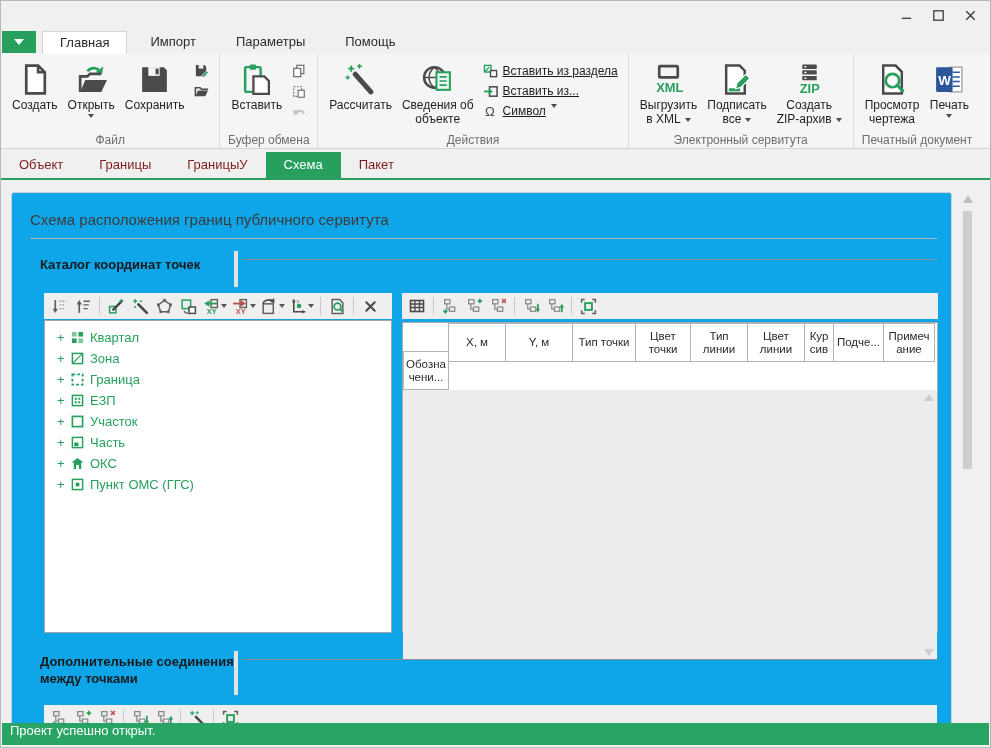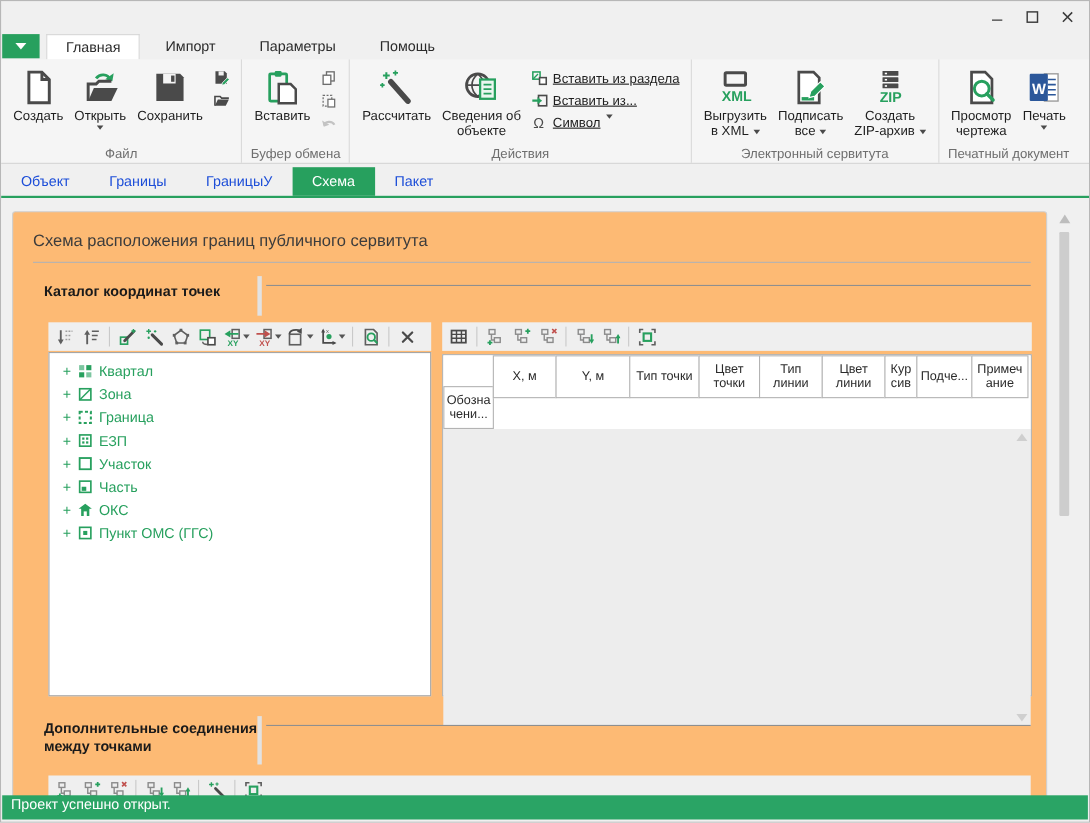--- a/index.html
+++ b/index.html
@@ -31,25 +31,25 @@
   .bigbtn .icon32{height:38px;display:flex;align-items:center;justify-content:center;}
   .bigbtn .lbl{font-size:12px;line-height:14px;color:#1e1e1e;text-align:center;white-space:nowrap;}
   .smallcol{display:flex;flex-direction:column;justify-content:flex-start;gap:4px;padding:5px 2px 0;}
   .smallbtn{width:20px;height:17px;display:flex;align-items:center;justify-content:center;}
   .menurows{display:flex;flex-direction:column;gap:5px;padding:7px 4px 0;}
   .menurow{display:flex;align-items:flex-start;gap:5px;font-size:12px;color:#1e1e1e;white-space:nowrap;text-decoration:underline;}
   .caret{display:inline-block;width:0;height:0;border-left:3.5px solid transparent;border-right:3.5px solid transparent;border-top:4px solid #4a4a4a;margin-left:4px;vertical-align:middle;}
   .caret-below{margin:2px auto 0;width:0;height:0;border-left:3.5px solid transparent;border-right:3.5px solid transparent;border-top:4px solid #4a4a4a;}
   
   #pagetabs{position:absolute;top:148px;left:0;right:0;height:31px;display:flex;align-items:flex-end;border-bottom:2px solid #27a05e;background:#f0f0f0;}
-  .ptab{padding:5px 18px 6px;font-size:13px;color:#1d4ed8;}
+  .ptab{padding:5px 18px 6px;font-size:13px;color:#7f1d1d;}
   .ptab.active{background:#27a05e;color:#fff;}
   
   #content{position:absolute;top:181px;left:0;right:0;bottom:24px;background:#f0f0f0;}
-  #panel{position:absolute;left:10px;top:10px;width:941px;bottom:-6px;background:#fdba74;border:1px solid #cfcfcf;border-radius:3px;}
+  #panel{position:absolute;left:10px;top:10px;width:941px;bottom:-6px;background:#0ea5e9;border:1px solid #cfcfcf;border-radius:3px;}
   #heading{position:absolute;left:18px;top:18px;font-size:15px;color:#3c3c3c;}
   .hr{position:absolute;left:18px;right:14px;height:1px;background:#b3b3b3;}
   .section-label{position:absolute;left:28px;font-size:13px;font-weight:bold;color:#1a1a1a;line-height:17px;}
   .vdiv{position:absolute;width:4px;background:#e2e2e2;}
   .fieldline{position:absolute;height:1px;background:#8f8f8f;}
   .toolbar{position:absolute;height:26px;background:#efefef;display:flex;align-items:center;padding:0 4px;gap:2px;}
   .tb-btn{height:22px;min-width:22px;display:flex;align-items:center;justify-content:center;padding:0 1px;}
   .tb-sep{width:1px;height:18px;background:#c9c9c9;margin:0 3px;}
   .tb-caret{width:0;height:0;border-left:3px solid transparent;border-right:3px solid transparent;border-top:4px solid #555;margin-left:2px;}
   #tree-panel{position:absolute;left:32px;top:127px;width:348px;height:313px;background:#fff;border:1px solid #a6a6a6;padding-top:6px;overflow:hidden;}

